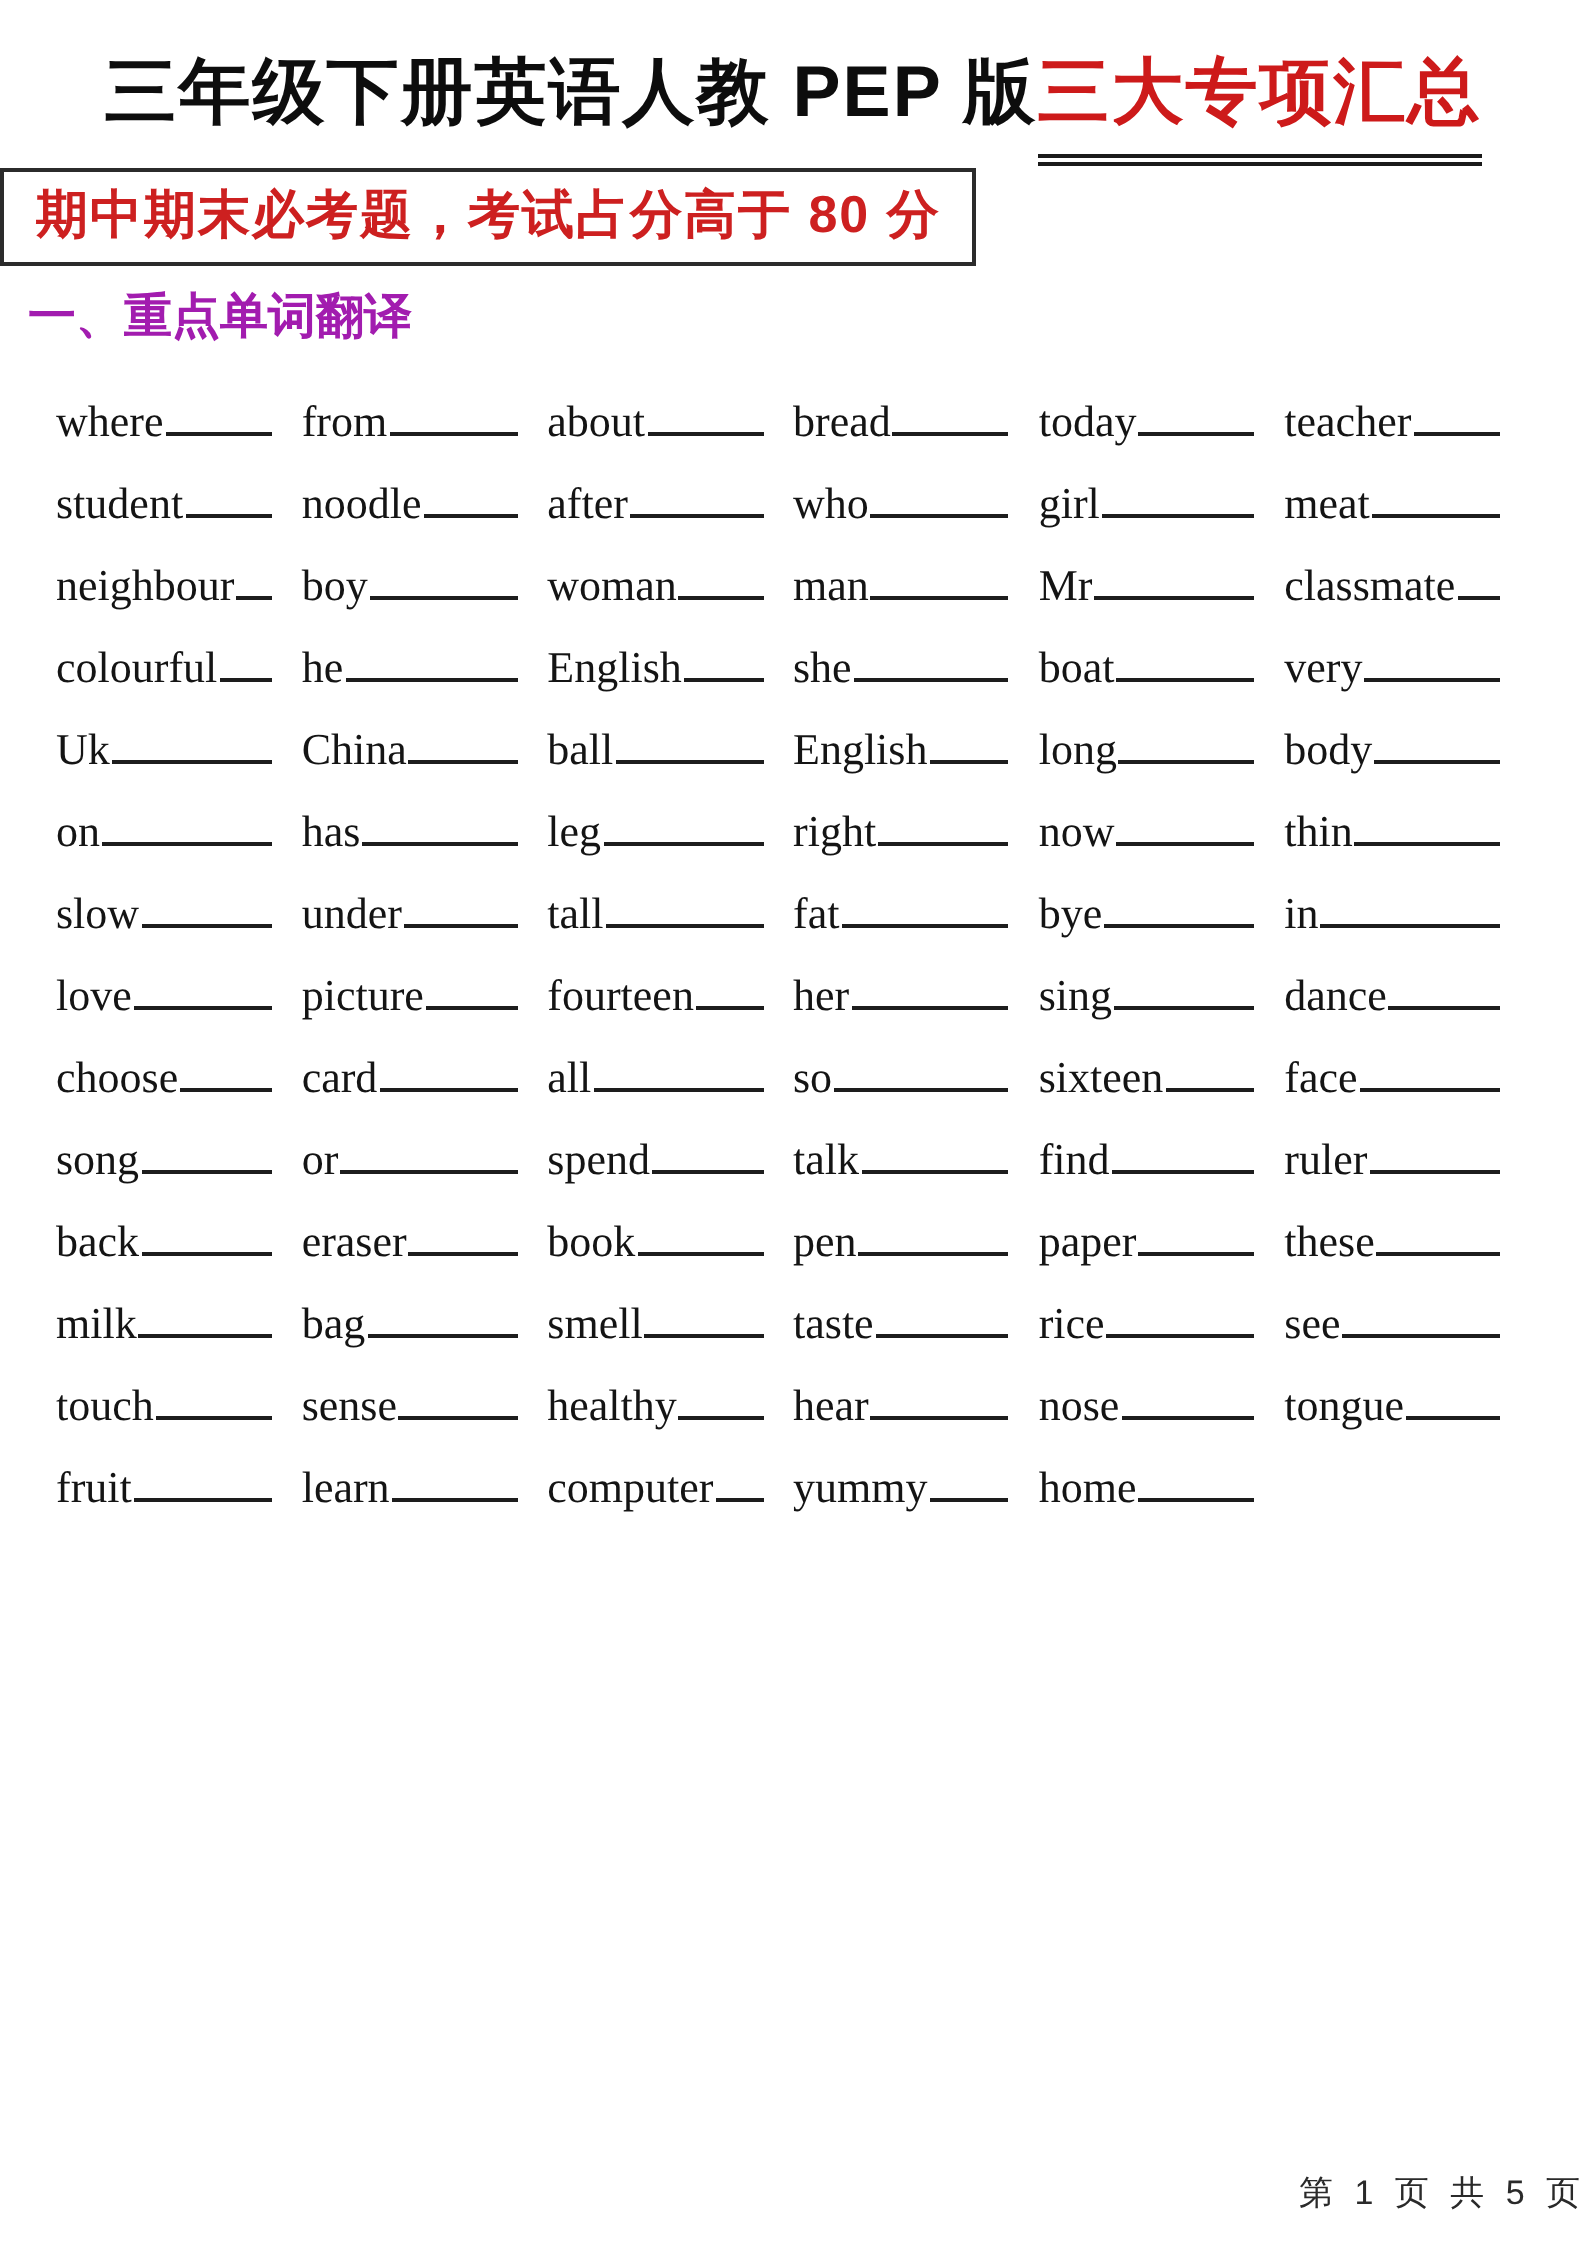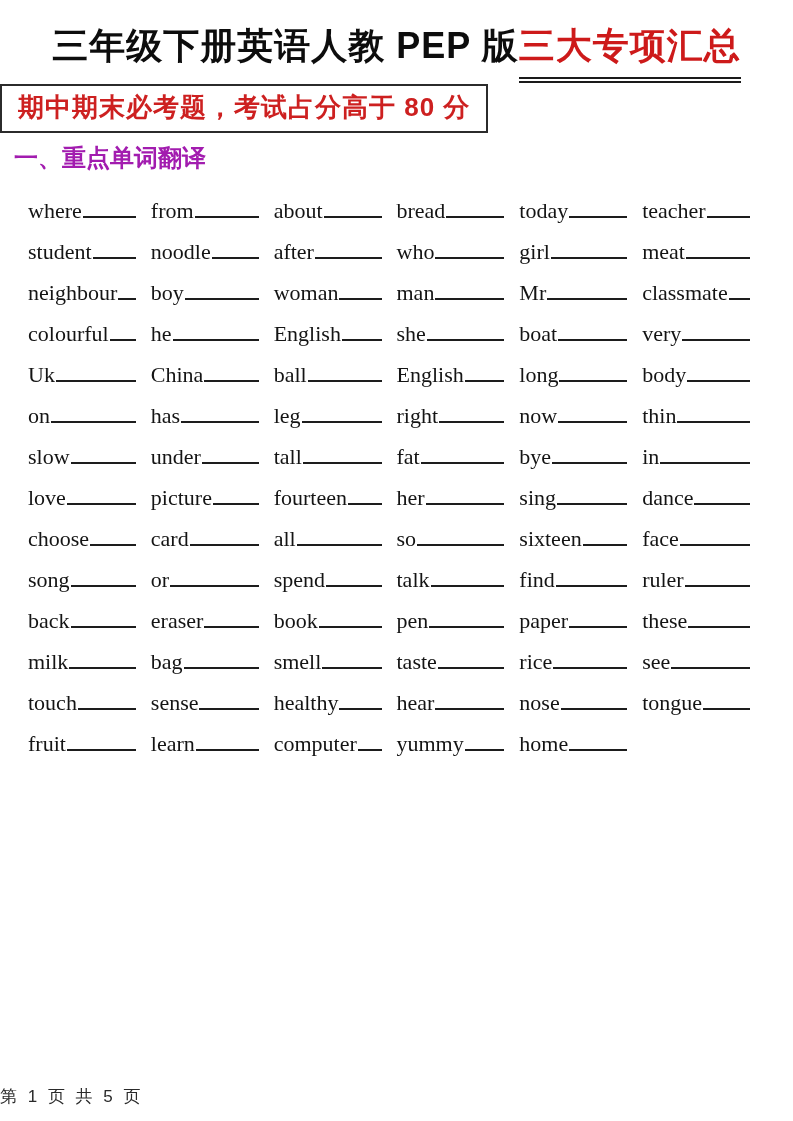--- a/index.html
+++ b/index.html
@@ -64,21 +64,21 @@
   .blank {
     flex:1;
     border-bottom:2px solid #1d1d1d;
     margin-bottom:4px;
     margin-left:1px;
     min-width:8px;
   }
   .footer {
     position:absolute;
     left:0; right:0; bottom:13px;
-    text-align:left;
+    text-align:right;
     font-family:"Liberation Sans", sans-serif;
     font-size:17px;
     letter-spacing:3px;
     color:#2a2a2a;
   }
 </style>
 </head>
 <body>
 
 <div class="title">

